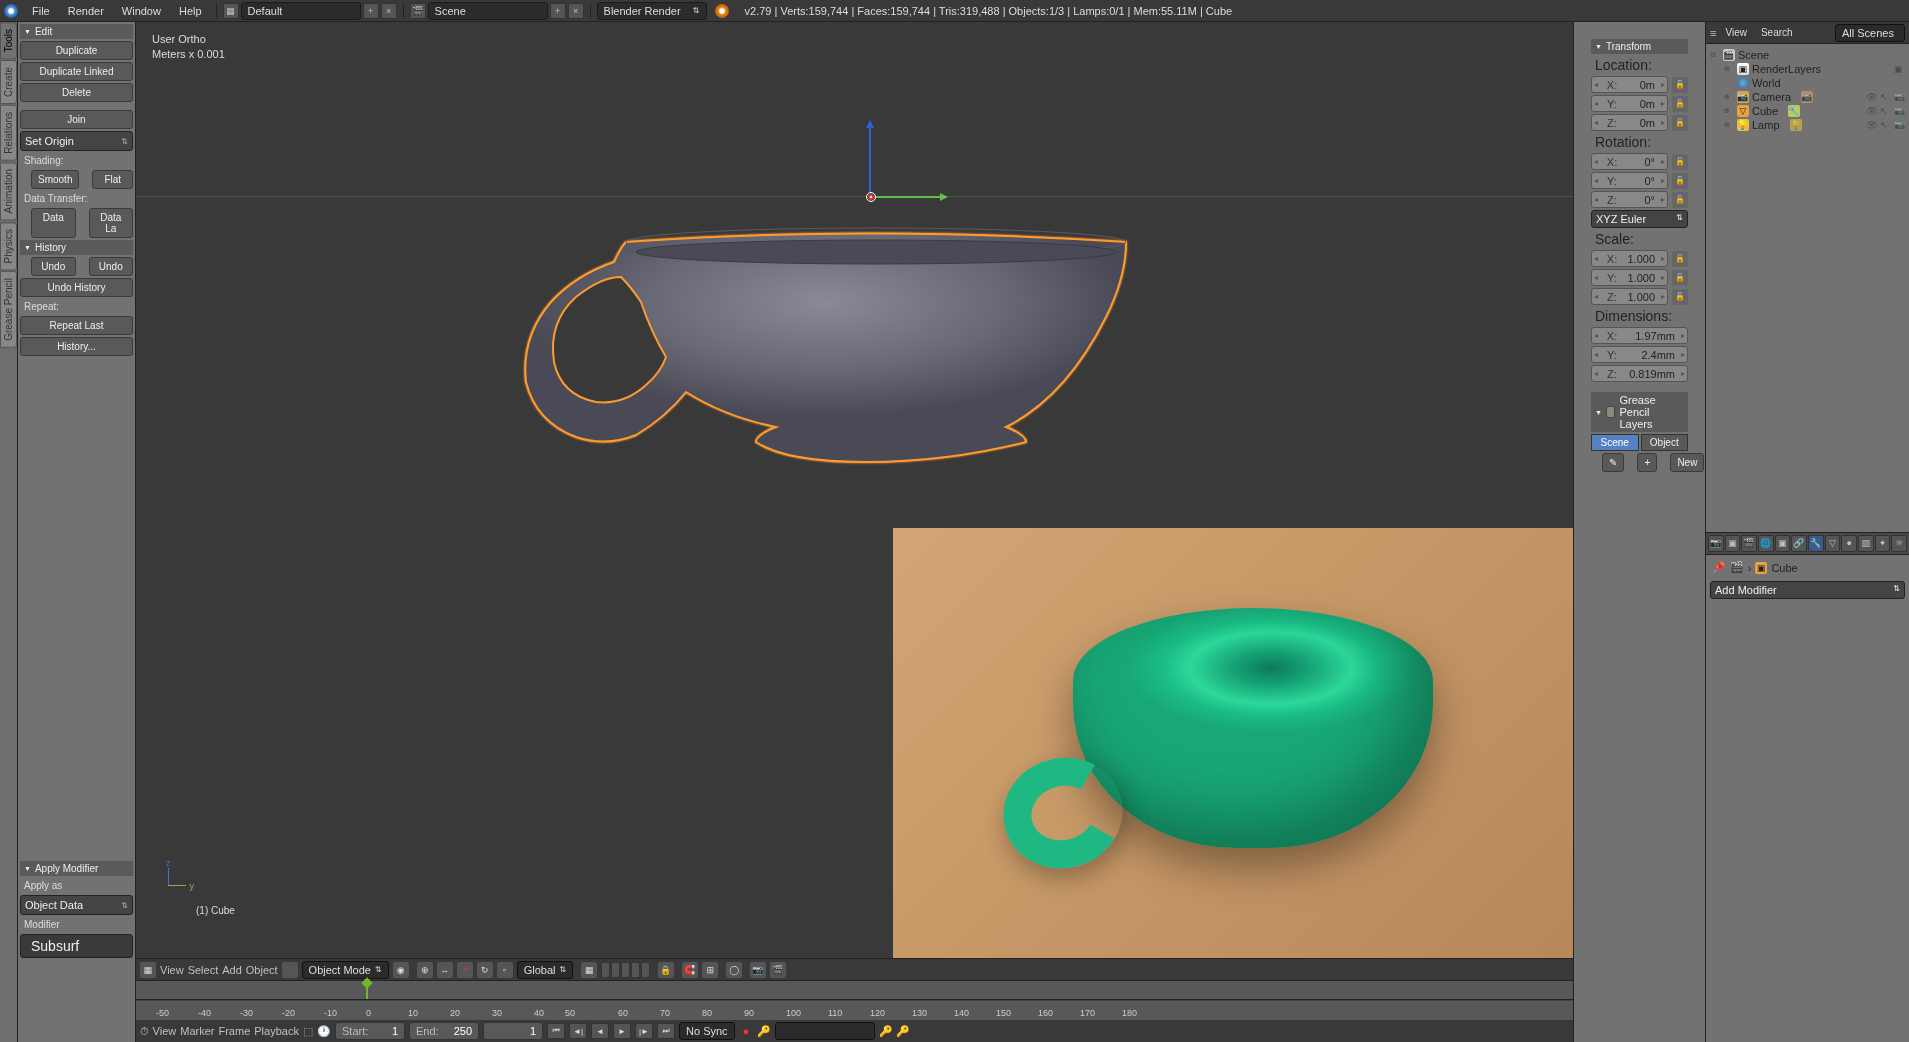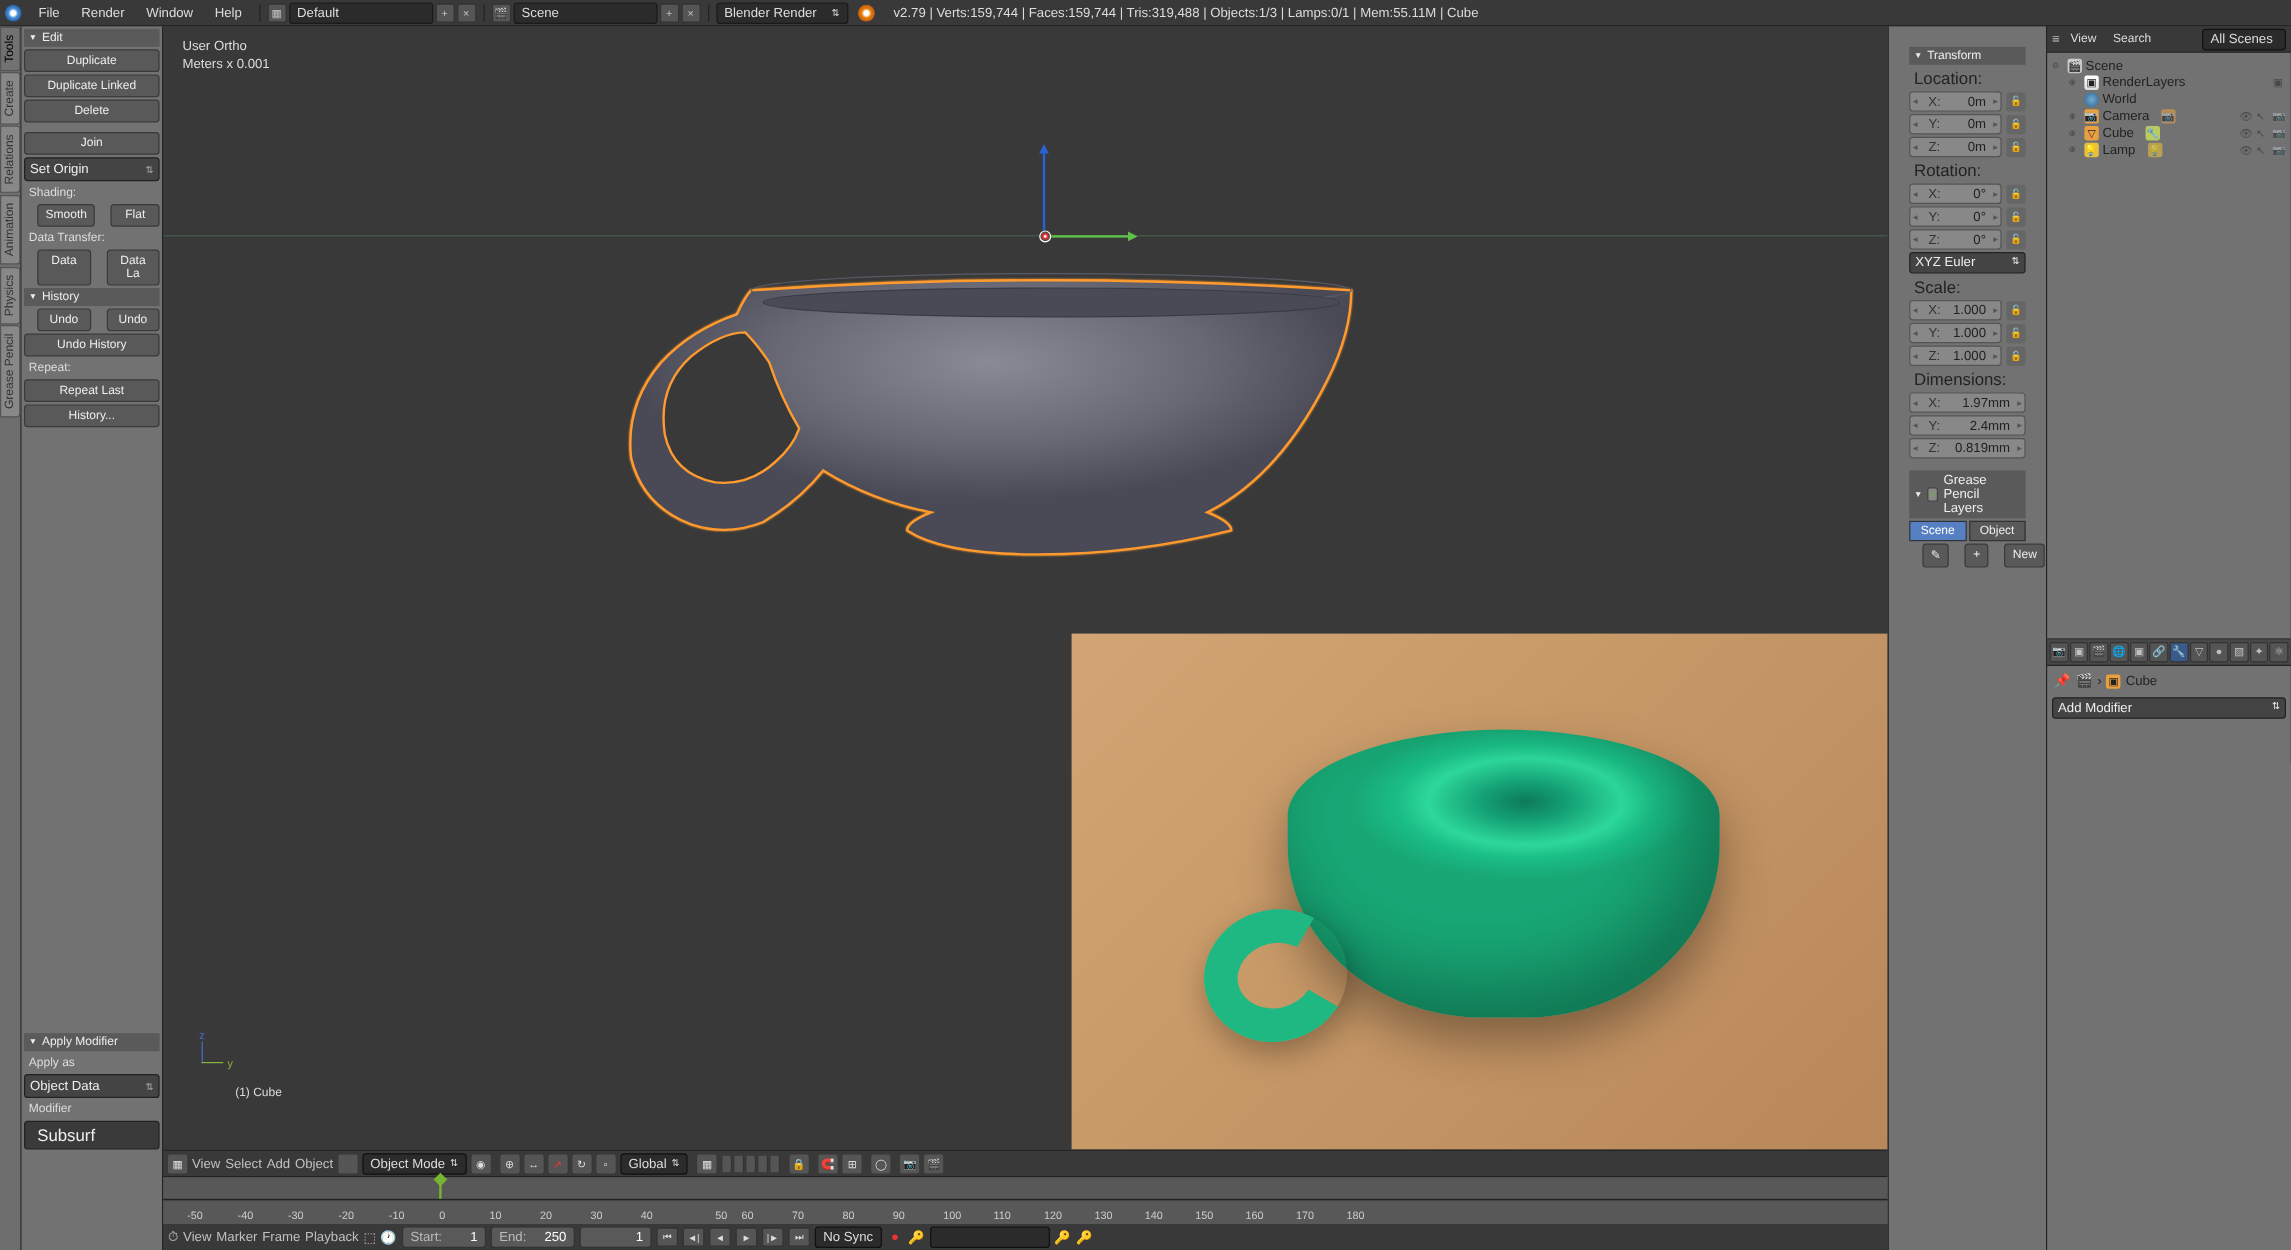--- a/index.html
+++ b/index.html
@@ -309,21 +309,21 @@
         <span class="ruler-tick" style="left:20px">-50</span>
         <span class="ruler-tick" style="left:62px">-40</span>
         <span class="ruler-tick" style="left:104px">-30</span>
         <span class="ruler-tick" style="left:146px">-20</span>
         <span class="ruler-tick" style="left:188px">-10</span>
         <span class="ruler-tick" style="left:230px">0</span>
         <span class="ruler-tick" style="left:272px">10</span>
         <span class="ruler-tick" style="left:314px">20</span>
         <span class="ruler-tick" style="left:356px">30</span>
         <span class="ruler-tick" style="left:398px">40</span>
-        <span class="ruler-tick" style="left:460px">50</span>
+        <span class="ruler-tick" style="left:429px">50</span>
         <span class="ruler-tick" style="left:482px">60</span>
         <span class="ruler-tick" style="left:524px">70</span>
         <span class="ruler-tick" style="left:566px">80</span>
         <span class="ruler-tick" style="left:608px">90</span>
         <span class="ruler-tick" style="left:650px">100</span>
         <span class="ruler-tick" style="left:692px">110</span>
         <span class="ruler-tick" style="left:734px">120</span>
         <span class="ruler-tick" style="left:776px">130</span>
         <span class="ruler-tick" style="left:818px">140</span>
         <span class="ruler-tick" style="left:860px">150</span>

